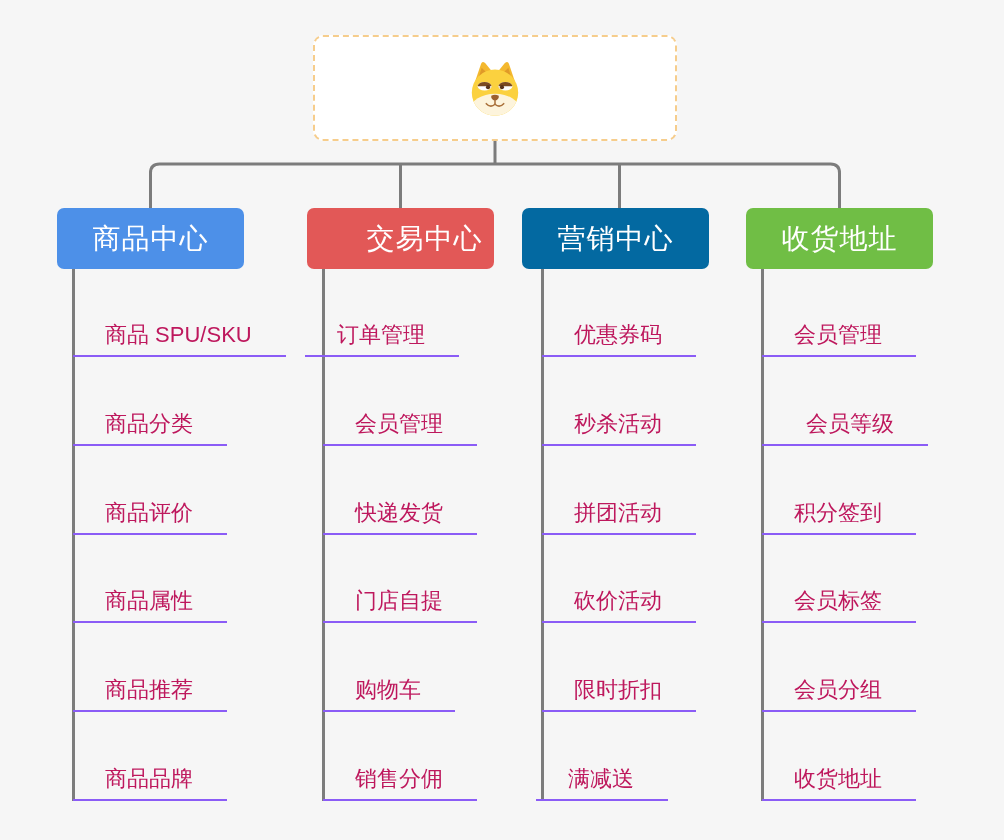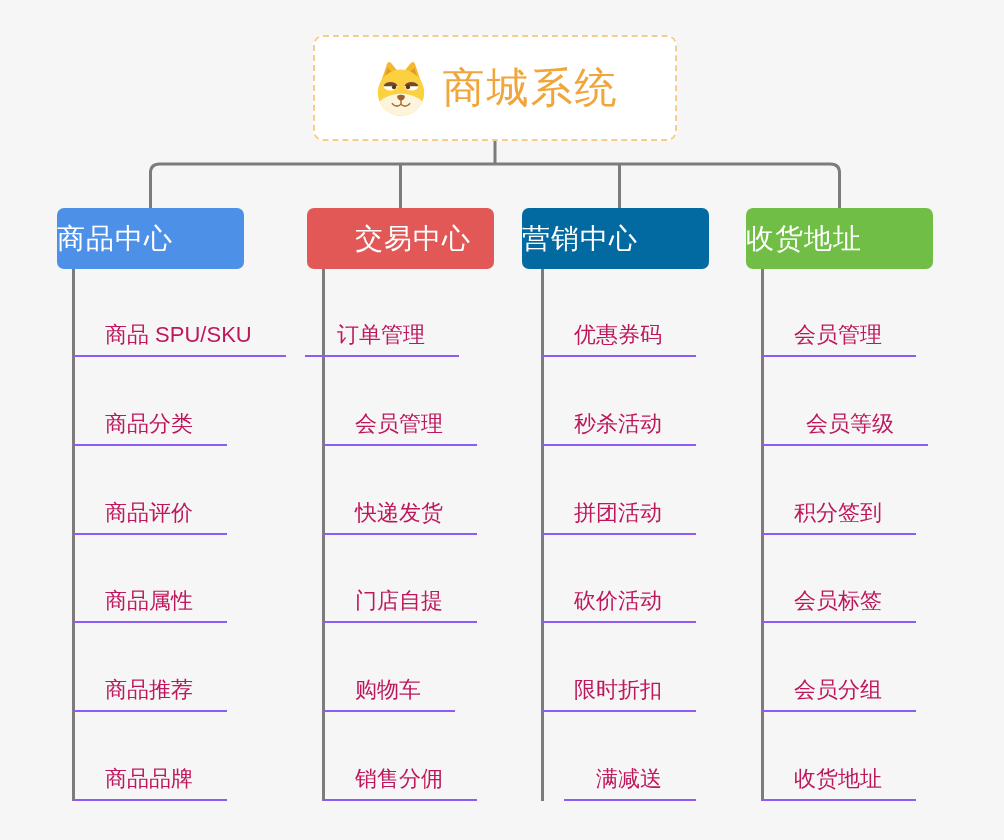--- a/index.html
+++ b/index.html
@@ -34,21 +34,21 @@
     letter-spacing: 2px;
     color: #f0a63c;
     white-space: nowrap;
   }
 
   .branch-header {
     position: absolute;
     top: 208px;
     width: 187px; height: 61px;
     border-radius: 7px;
-    display: flex; align-items: center; 
+    display: flex; align-items: center; justify-content: center;
     color: #ffffff;
     font-size: 28px;
     letter-spacing: 1px;
     white-space: nowrap;
   }
 
   .leaf-vline {
     position: absolute;
     width: 3px;
     background: #7c7c7c;
@@ -100,21 +100,20 @@
           <ellipse cx="68" cy="47" rx="12" ry="7.5" fill="#ffffff"></ellipse>
           <path d="M56,47 a12,7.5 0 0 1 24,0 Z" fill="#7a4a1f"></path>
           <circle cx="62" cy="48.5" r="3.6" fill="#59341a"></circle>
         </g>
 
         <path d="M43.5,63.5 Q50,60 56.5,63.5 Q57.5,70 50,72 Q42.5,70 43.5,63.5 Z" fill="#9c5f2e"></path>
         <path d="M50,72 L50,78" stroke="#a96f38" stroke-width="2.6" fill="none" stroke-linecap="round"></path>
         <path d="M35,77 Q42.5,85 50,78 Q57.5,85 65,77" stroke="#a96f38" stroke-width="2.6" fill="none" stroke-linecap="round"></path>
       </svg>
     </span>
-    <span class="root-title">商城系统</span>
   </div>
 
   <div id="branches">
       <div class="branch-header" style="left: 57px; background: rgb(77, 144, 232);">
         <span>商品中心</span>
       </div>
       <div class="leaf-vline" style="left: 72px; top: 269px; height: 532px;"></div>
       <div class="leaf-node" style="left: 73px; top: 319px;">商品 SPU/SKU</div>
       <div class="leaf-node" style="left: 73px; top: 407.8px;">商品分类</div>
       <div class="leaf-node" style="left: 73px; top: 496.6px;">商品评价</div>
@@ -133,21 +132,21 @@
       <div class="leaf-node" style="left: 323px; top: 763px;">销售分佣</div>
       <div class="branch-header" style="left: 522px; background: #0369a1;">
         <span>营销中心</span>
       </div>
       <div class="leaf-vline" style="left: 541px; top: 269px; height: 532px;"></div>
       <div class="leaf-node" style="left: 542px; top: 319px;">优惠券码</div>
       <div class="leaf-node" style="left: 542px; top: 407.8px;">秒杀活动</div>
       <div class="leaf-node" style="left: 542px; top: 496.6px;">拼团活动</div>
       <div class="leaf-node" style="left: 542px; top: 585.4px;">砍价活动</div>
       <div class="leaf-node" style="left: 542px; top: 674.2px;">限时折扣</div>
-      <div class="leaf-node" style="left: 564px; top: 763px; text-align: center;">满减送</div>
+      <div class="leaf-node" style="left: 536px; top: 763px; text-align: center;">满减送</div>
       <div class="branch-header" style="left: 746px; background: rgb(112, 190, 69);">
         <span>收货地址</span>
       </div>
       <div class="leaf-vline" style="left: 761px; top: 269px; height: 532px;"></div>
       <div class="leaf-node" style="left: 762px; top: 319px;">会员管理</div>
       <div class="leaf-node" style="left: 762px; top: 407.8px; padding-left: 44px;">会员等级</div>
       <div class="leaf-node" style="left: 762px; top: 496.6px;">积分签到</div>
       <div class="leaf-node" style="left: 762px; top: 585.4px;">会员标签</div>
       <div class="leaf-node" style="left: 762px; top: 674.2px;">会员分组</div>
       <div class="leaf-node" style="left: 762px; top: 763px;">收货地址</div>

